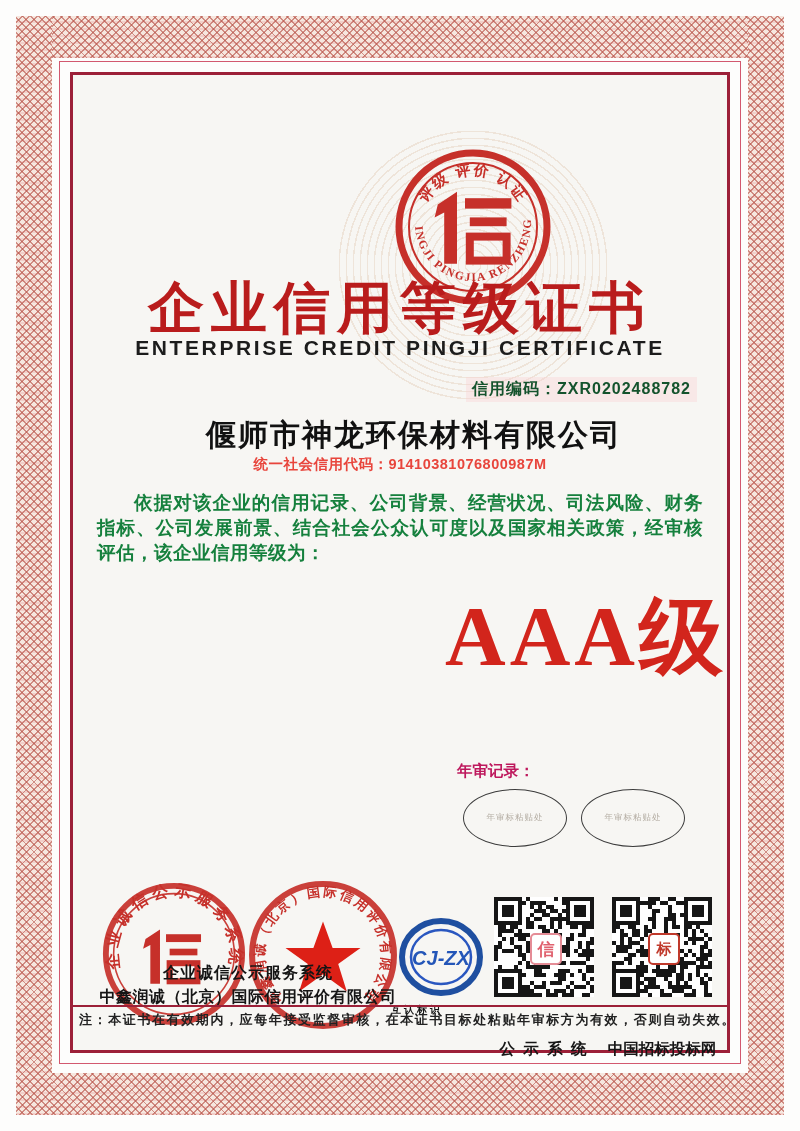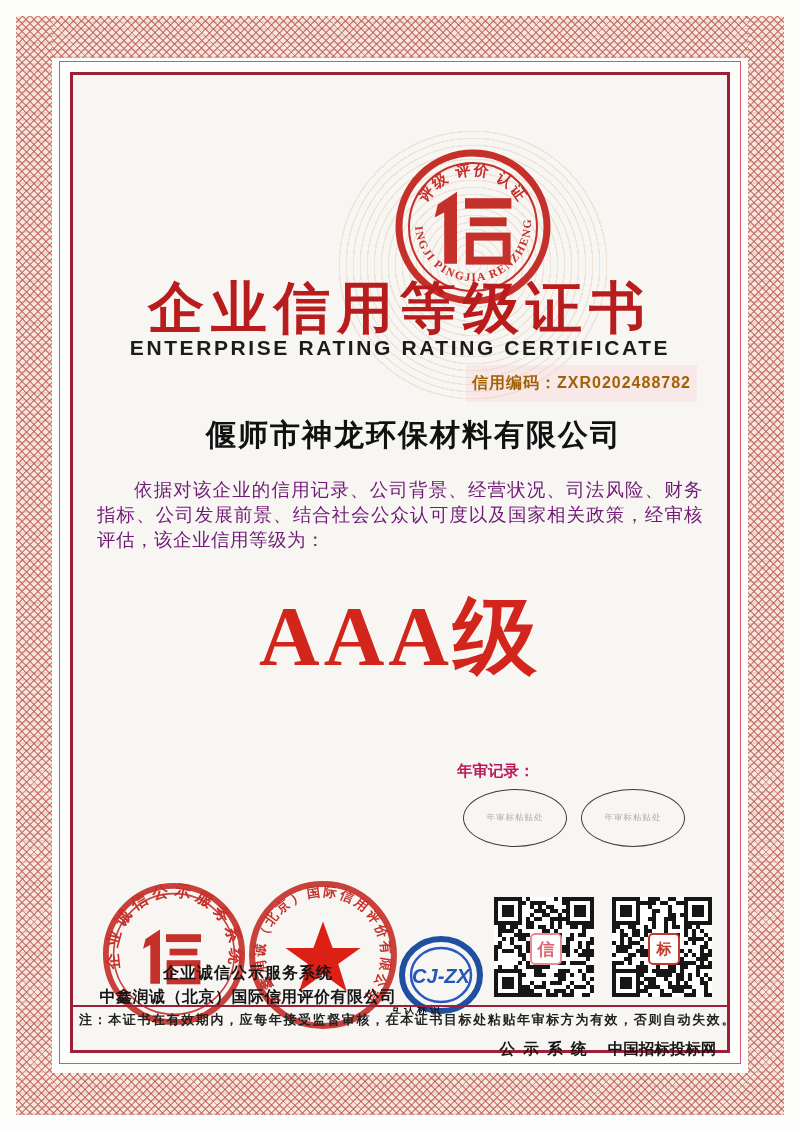--- a/index.html
+++ b/index.html
@@ -30,34 +30,34 @@
 
   
   .seal-top{position:absolute;left:252px;top:36px;width:296px;height:232px;}
   .seal-top svg{display:block;}
 
   .title{position:absolute;left:0;right:0;top:196px;text-align:center;
     font-family:"Liberation Serif","DejaVu Serif",serif;
     font-size:56px;font-weight:900;color:#b91c1c;letter-spacing:7px;}
   .subtitle{position:absolute;left:0;right:0;top:261px;text-align:center;
     font-size:21px;font-weight:700;color:#1c1c1c;letter-spacing:2.6px;}
-  .credit-code{position:absolute;right:30px;top:290px;
-    font-size:16px;font-weight:700;color:#a16207;letter-spacing:1px;
-    background:rgba(250,205,210,.35);padding:8px 6px;}
+  .credit-code{position:absolute;right:30px;top:302px;
+    font-size:16px;font-weight:700;color:#14532d;letter-spacing:1px;
+    background:rgba(250,205,210,.35);padding:2px 6px;}
 
   .company{position:absolute;left:0;right:0;top:340px;text-align:center;
     font-size:30px;font-weight:900;color:#111;letter-spacing:2px;padding-left:28px;}
   .uscc{position:absolute;left:0;right:0;top:380px;text-align:center;
     font-size:14.5px;font-weight:700;color:#e8453c;letter-spacing:.5px;}
 
-  .paragraph{position:absolute;left:24px;right:24px;top:402px;
-    font-size:18.5px;font-weight:400;color:#701a75;line-height:1.36;
+  .paragraph{position:absolute;left:24px;right:24px;top:415px;
+    font-size:18.5px;font-weight:700;color:#15803d;line-height:1.36;
     text-align:justify;text-indent:2em;letter-spacing:.5px;}
 
-  .rating{position:absolute;left:0;right:0;top:505px;text-align:center;
+  .rating{position:absolute;left:0;right:0;top:505px;text-align:right;
     font-family:"Liberation Serif","DejaVu Serif",serif;
     font-size:84px;font-weight:900;color:#d2251c;letter-spacing:4px;}
 
   
   .details{position:absolute;left:24px;top:658px;font-size:15.5px;font-weight:700;color:#101010;}
   .details .row{margin-bottom:9px;letter-spacing:.5px;}
   .details .row.indent{padding-left:86px;}
 
   .annual{position:absolute;left:384px;top:686px;font-size:15.5px;font-weight:700;color:#be185d;}
   .oval{position:absolute;width:102px;height:56px;border:1.5px solid #3c3c3c;border-radius:50%;
@@ -67,21 +67,21 @@
   .oval.o2{left:508px;top:714px;}
 
   
   .seal-b{position:absolute;}
   .seal-b.s1{left:28px;top:806px;width:146px;height:146px;}
   .seal-b.s2{left:174px;top:804px;width:152px;height:152px;}
   .caption{position:absolute;left:0;width:350px;text-align:center;font-weight:800;color:#151515;}
   .caption.c1{top:888px;font-size:16px;letter-spacing:1px;}
   .caption.c2{top:912px;font-size:16px;letter-spacing:.5px;}
 
-  .mutual{position:absolute;left:326px;top:860px;width:84px;height:80px;}
+  .mutual{position:absolute;left:326px;top:842px;width:84px;height:80px;}
   .mutual-label{position:absolute;left:318px;top:928px;width:100px;text-align:left;
     font-size:10px;font-weight:800;color:#161616;letter-spacing:3px;}
 
   .qr{position:absolute;width:100px;height:100px;background:#fff;}
   .qr.q1{left:421px;top:822px;}
   .qr.q2{left:539px;top:822px;}
   .qr svg{display:block;}
   .qr-badge{position:absolute;left:36px;top:36px;width:28px;height:28px;border-radius:5px;
     display:flex;align-items:center;justify-content:center;background:#fff;}
   .qr-badge.pink{border:2px solid #e58c96;color:#e0616e;font-size:17px;font-weight:900;}
@@ -126,24 +126,25 @@
         <g class="xin-logo" transform="translate(108,76) scale(0.8)">
             <polygon fill="#c6302a" points="6,22 30,6 30,96 14,96 14,32 2,38"></polygon>
             <rect fill="#c6302a" x="40" y="14" width="58" height="13"></rect>
             <rect fill="#c6302a" x="46" y="38" width="46" height="11"></rect>
             <rect fill="none" stroke="#c6302a" stroke-width="10" x="46" y="62" width="46" height="30"></rect>
           </g>
       </svg>
     </div>
 
     <div class="title">企业信用等级证书</div>
-    <div class="subtitle">ENTERPRISE RATING RATING CERTIFICATE</div>
+    <div class="subtitle">ENTERPRISE CREDIT PINGJI CERTIFICATE</div>
     <div class="credit-code">信用编码：ZXR0202488782</div>
 
     <div class="company">偃师市神龙环保材料有限公司</div>
+    <div class="uscc">统一社会信用代码：91410381076800987M</div>
 
     <div class="paragraph">依据对该企业的信用记录、公司背景、经营状况、司法风险、财务指标、公司发展前景、结合社会公众认可度以及国家相关政策，经审核评估，该企业信用等级为：</div>
 
     <div class="rating">AAA级</div>
 
 
     <div class="annual">年审记录：</div>
     <div class="oval o1">
       <span>年审标粘贴处</span>
     </div>

